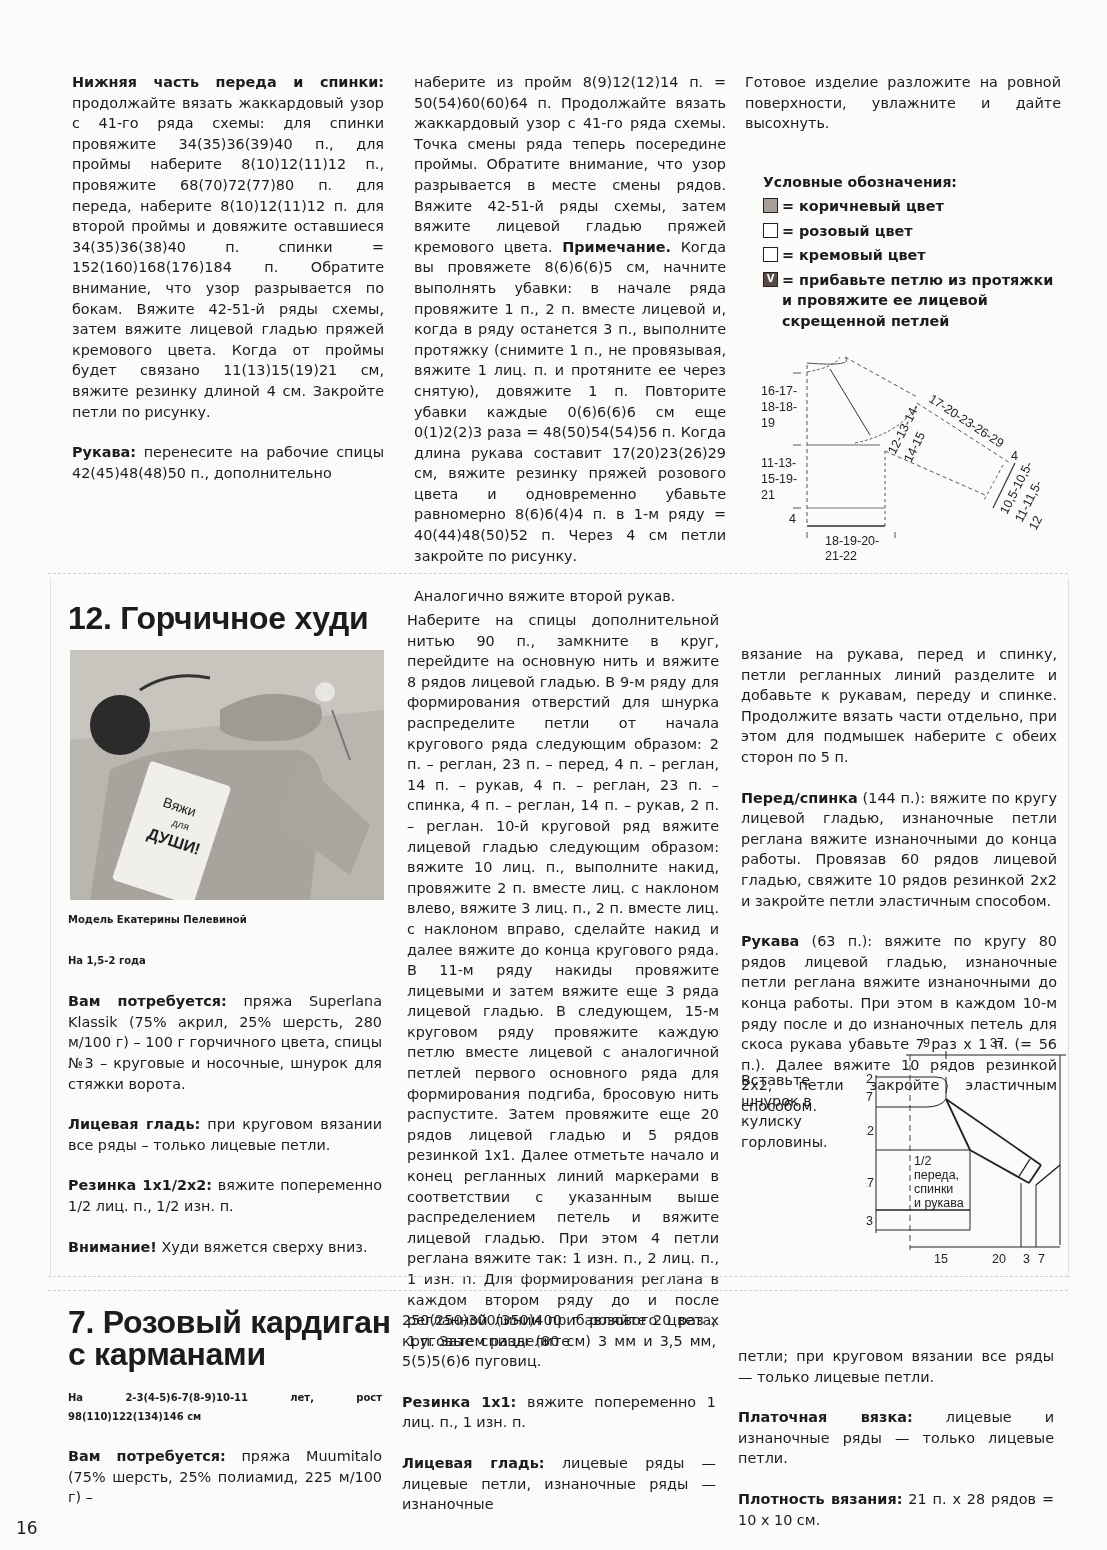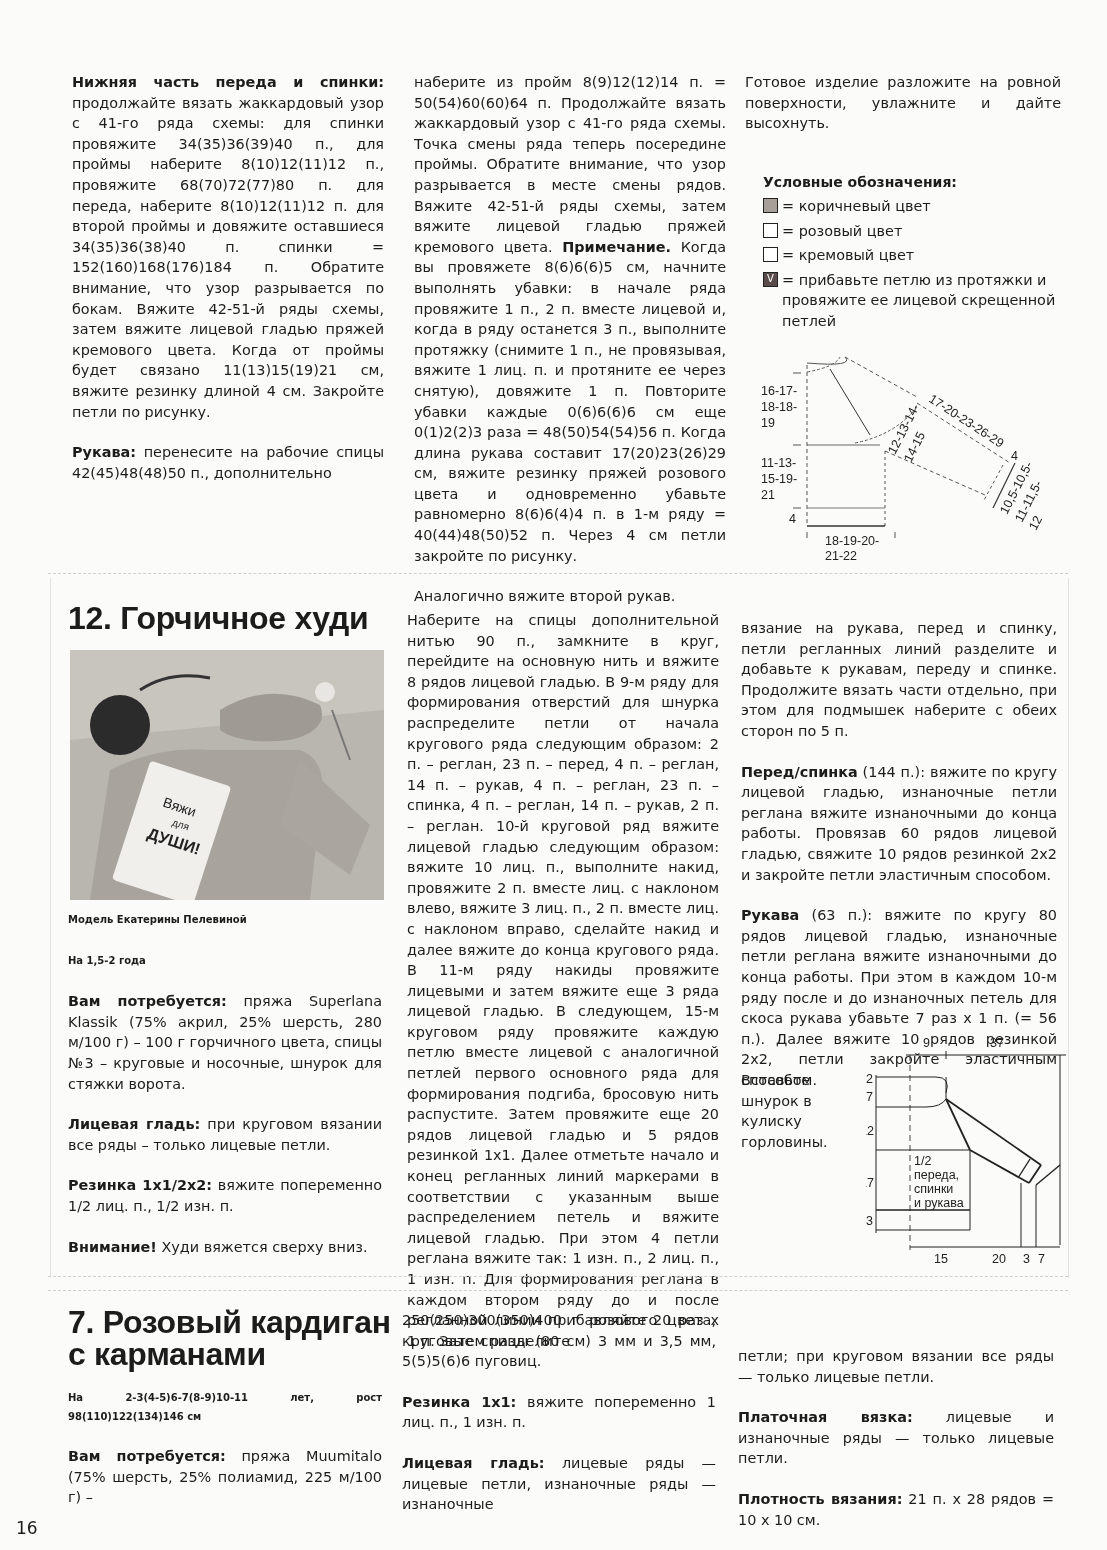--- a/index.html
+++ b/index.html
@@ -9,21 +9,21 @@
   }
   .col { position: absolute; font-size: 14.4px; line-height: 20.6px; }
   .col p { margin: 0 0 20px 0; text-align: justify; }
   .col p.last { margin-bottom: 0; }
   b, .b { font-weight: bold; }
   .divider { position: absolute; left: 48px; width: 1020px; border-top: 1px dashed #cfcfcf; }
   .vline { position: absolute; border-left: 1px solid #e2e2e2; }
   .h2 { font-family: "Liberation Sans", sans-serif; font-weight: bold; font-size: 32px; line-height: 32px; margin: 0; letter-spacing: -0.3px; }
   .sub { font-weight: bold; font-size: 10px; margin: 0 0 18px 0; }
   .legend-title { font-weight: bold; font-size: 14px; margin: 0 0 6px 0; }
-  .legend-row { display: flex; align-items: flex-start; font-size: 14.4px; line-height: 20.6px; margin-bottom: 4px; }
+  .legend-row { display: flex; align-items: flex-start; font-size: 14.4px; line-height: 20.6px; margin-bottom: 4px; font-weight: bold; }
   .sw { width: 15px; height: 15px; border: 1.5px solid #222; margin: 2px 4px 0 0; flex: none; box-sizing: border-box; display: flex; align-items: center; justify-content: center; font-size: 10px; color: #fff; }
   .photo { position: absolute; left: 70px; top: 650px; width: 314px; height: 250px; background: #b7b3ad; overflow: hidden; }
   .page-num { position: absolute; left: 16px; top: 1518px; font-size: 17px; }
   svg text { font-family: "Liberation Sans", sans-serif; fill: #222; }
 </style>
 </head>
 <body>
 
 <div class="col" style="left:72px; top:72px; width:312px;">
   <p><b>Нижняя часть переда и спинки:</b><span> продолжайте вязать жаккардовый узор с 41-го ряда схемы: для спинки провяжите 34(35)36(39)40 п., для проймы наберите 8(10)12(11)12 п., провяжите 68(70)72(77)80 п. для переда, наберите 8(10)12(11)12 п. для второй проймы и довяжите оставшиеся 34(35)36(38)40 п. спинки = 152(160)168(176)184 п. Обратите внимание, что узор разрывается по бокам. Вяжите 42-51-й ряды схемы, затем вяжите лицевой гладью пряжей кремового цвета. Когда от проймы будет связано 11(13)15(19)21 см, вяжите резинку длиной 4 см. Закройте петли по рисунку.</span></p>
@@ -131,21 +131,21 @@
   <p><b>Вам потребуется:</b><span> пряжа Superlana Klassik (75% акрил, 25% шерсть, 280 м/100 г) – 100 г горчичного цвета, спицы №3 – круговые и носочные, шнурок для стяжки ворота.</span></p>
   <p><b>Лицевая гладь:</b><span> при круговом вязании все ряды – только лицевые петли.</span></p>
   <p><b>Резинка 1х1/2х2:</b><span> вяжите попеременно 1/2 лиц. п., 1/2 изн. п.</span></p>
   <p class="last"><b>Внимание!</b><span> Худи вяжется сверху вниз.</span></p>
 </div>
 
 <div class="col" style="left:407px; top:610px; width:312px;">
   <p class="last">Наберите на спицы дополнительной нитью 90 п., замкните в круг, перейдите на основную нить и вяжите 8 рядов лицевой гладью. В 9-м ряду для формирования отверстий для шнурка распределите петли от начала кругового ряда следующим образом: 2 п. – реглан, 23 п. – перед, 4 п. – реглан, 14 п. – рукав, 4 п. – реглан, 23 п. – спинка, 4 п. – реглан, 14 п. – рукав, 2 п. – реглан. 10-й круговой ряд вяжите лицевой гладью следующим образом: вяжите 10 лиц. п., выполните накид, провяжите 2 п. вместе лиц. с наклоном влево, вяжите 3 лиц. п., 2 п. вместе лиц. с наклоном вправо, сделайте накид и далее вяжите до конца кругового ряда. В 11-м ряду накиды провяжите лицевыми и затем вяжите еще 3 ряда лицевой гладью. В следующем, 15-м круговом ряду провяжите каждую петлю вместе лицевой с аналогичной петлей первого основного ряда для формирования подгиба, бросовую нить распустите. Затем провяжите еще 20 рядов лицевой гладью и 5 рядов резинкой 1х1. Далее отметьте начало и конец регланных линий маркерами в соответствии с указанным выше распределением петель и вяжите лицевой гладью. При этом 4 петли реглана вяжите так: 1 изн. п., 2 лиц. п., 1 изн. п. Для формирования реглана в каждом втором ряду до и после регланной линии прибавляйте 20 раз х 1 п. Затем разделите</p>
 </div>
 
-<div class="col" style="left:741px; top:618px; width:316px;">
+<div class="col" style="left:741px; top:644px; width:316px;">
   <p><b></b><span>вязание на рукава, перед и спинку, петли регланных линий разделите и добавьте к рукавам, переду и спинке. Продолжите вязать части отдельно, при этом для подмышек наберите с обеих сторон по 5 п.</span></p>
   <p><b>Перед/спинка</b><span> (144 п.): вяжите по кругу лицевой гладью, изнаночные петли реглана вяжите изнаночными до конца работы. Провязав 60 рядов лицевой гладью, свяжите 10 рядов резинкой 2х2 и закройте петли эластичным способом.</span></p>
   <p class="last" style="text-indent:0;"><b>Рукава</b><span> (63 п.): вяжите по кругу 80 рядов лицевой гладью, изнаночные петли реглана вяжите изнаночными до конца работы. При этом в каждом 10-м ряду после и до изнаночных петель для скоса рукава убавьте 7 раз х 1 п. (= 56 п.). Далее вяжите 10 рядов резинкой 2х2, петли закройте эластичным способом.</span></p>
 </div>
 
 <div class="col" style="left:741px; top:1070px; width:112px;">
   <p class="last" style="text-align:left;">Вставьте шнурок в кулиску горловины.</p>
 </div>
 
 <svg style="position:absolute; left:866px; top:1035px;" width="200" height="235" viewBox="0 0 200 235">

